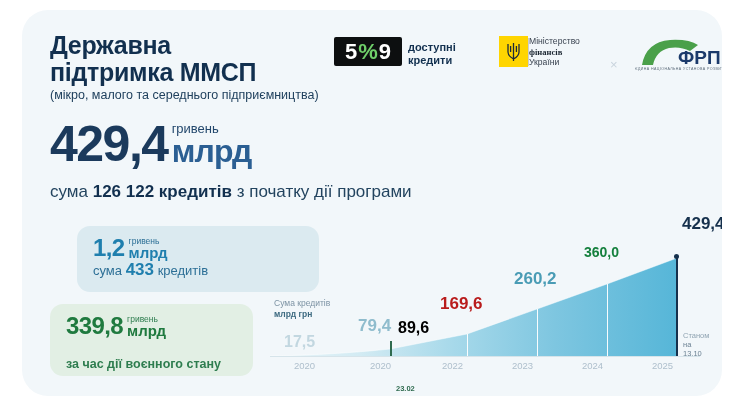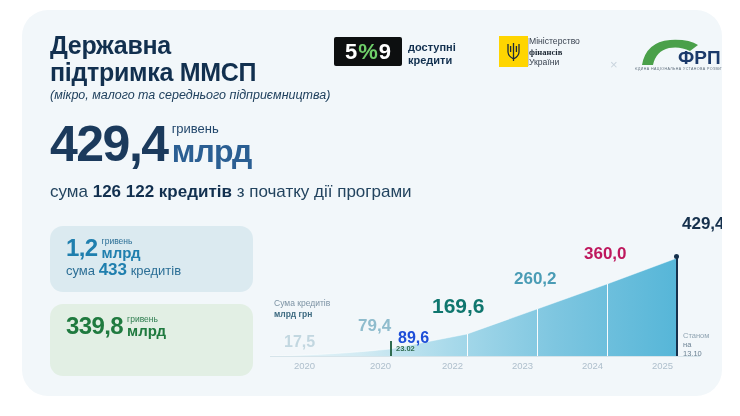--- a/index.html
+++ b/index.html
@@ -17,21 +17,21 @@
   }
 
   
   .head-title{
     position:absolute;left:28px;top:22px;
     font-size:25px;line-height:27px;font-weight:bold;
     color:#12304f;letter-spacing:-0.3px;
   }
   .head-sub{
     position:absolute;left:28px;top:78px;
-    font-size:12.5px;color:#20415e;font-weight:500;font-style:italic;
+    font-size:12.5px;color:#20415e;font-weight:500;
   }
 
   
   .badge579{
     position:absolute;left:312px;top:27px;
     width:68px;height:29px;background:#0d0f10;border-radius:2px;
     display:flex;align-items:center;justify-content:center;
   }
   .badge579 .n{font-size:22px;font-weight:bold;color:#ffffff;letter-spacing:0px;line-height:22px;}
   .badge579 .pc{font-size:22px;font-weight:bold;color:#6fcf6a;line-height:22px;padding:0 1px;}
@@ -68,21 +68,21 @@
   .hero-unit .u1{display:block;font-size:13px;color:#22476c;line-height:14px;margin-top:4px;font-weight:500;}
   .hero-unit .u2{display:block;font-size:32px;font-weight:bold;color:#2b5f93;line-height:30px;letter-spacing:-0.8px;}
   .hero-sub{
     position:absolute;left:28px;top:172px;
     font-size:17px;color:#23445f;
   }
   .hero-sub b{font-weight:bold;color:#12304f;}
 
   
   .card{position:absolute;left:28px;border-radius:13px;}
-  .card-blue{top:216px;width:203px;height:66px;background:#dbeaf0;}
+  .card-blue{top:216px;width:242px;height:66px;background:#dbeaf0;margin-left:27px;}
   .card-green{top:294px;width:203px;height:72px;background:#e2efe4;}
   .c-row1{position:absolute;left:16px;top:9px;}
   .c-num{font-size:24px;font-weight:bold;line-height:25px;letter-spacing:-0.6px;display:inline-block;vertical-align:top;}
   .c-unit{display:inline-block;vertical-align:top;margin-left:4px;}
   .c-unit .cu1{display:block;font-size:8.5px;line-height:9px;margin-top:2px;}
   .c-unit .cu2{display:block;font-size:15px;font-weight:bold;line-height:14px;}
   .c-row2{position:absolute;left:16px;font-size:13px;}
   .c-row2 b{font-size:17px;font-weight:bold;}
   .c-row3{position:absolute;left:16px;font-size:12.5px;font-weight:bold;}
   .blue-t{color:#1f7fae;}
@@ -97,21 +97,21 @@
     font-size:8.5px;line-height:10.5px;color:#7d93a4;
   }
   .chart-cap b{color:#3d6a80;}
   .axis-line{position:absolute;left:8px;top:150px;width:430px;height:1px;background:#d6e4ea;}
   .years{position:absolute;left:0;top:154px;width:444px;height:14px;}
   .year{position:absolute;font-size:9.5px;color:#aebfcc;}
   .vline{position:absolute;width:1.3px;background:#ffffff;opacity:.95;}
   .dlabel{position:absolute;font-weight:bold;white-space:nowrap;}
   .marker-line{position:absolute;width:2px;background:#2f6b4f;}
   .marker-tag{
-    position:absolute;font-size:7.5px;font-weight:bold;color:#2f6b4f;
+    position:absolute;font-size:7.5px;font-weight:bold;color:#2f6b4f;margin-top:40px;
   }
   .end-line{position:absolute;width:2px;background:#16314d;}
   .end-dot{position:absolute;width:5px;height:5px;border-radius:50%;background:#16314d;}
   .status-note{
     position:absolute;font-size:7.5px;line-height:9px;color:#90a4b2;
   }
   .status-note b{color:#6b8193;font-weight:normal;}
 </style>
 </head>
 <body>
@@ -171,20 +171,21 @@
     </div>
     <div class="c-row2 blue-t2" style="top:34px">
       <span>сума </span><b class="blue-t">433</b><span> кредитів</span>
     </div>
   </div>
 
   <div class="card card-green">
     <div class="c-row1">
       <span class="c-num green-t">339,8</span><span class="c-unit"><span class="cu1 green-t2">гривень</span><span class="cu2 green-t">млрд</span></span>
     </div>
+    <div class="c-row3 green-t2" style="top:53px">за час дії воєнного стану</div>
   </div>
 
   <div class="chart">
 
     <svg width="444" height="172" viewBox="0 0 444 172" style="position:absolute;left:0;top:0" aria-hidden="true">
       <defs>
         <linearGradient id="areaGrad" x1="0" y1="0" x2="1" y2="0">
           <stop offset="0%" stop-color="#eaf5f9"></stop>
           <stop offset="22%" stop-color="#d3ebf3"></stop>
           <stop offset="45%" stop-color="#a7d9ea"></stop>
@@ -207,27 +208,27 @@
     <div class="vline" style="left:345px;top:78px;height:72px"></div>
     <div class="vline" style="left:415px;top:52px;height:98px"></div>
 
     <div class="chart-cap">
       <span>Сума кредитів</span><br>
       <b>млрд грн</b>
     </div>
 
     <div class="dlabel" style="left:22px;top:127px;font-size:16px;color:#c2d7e0">17,5</div>
     <div class="dlabel" style="left:96px;top:110px;font-size:17px;color:#8fbccd">79,4</div>
-    <div class="dlabel" style="left:170px;top:88px;font-size:21px;color:#0f766e">169,6</div>
+    <div class="dlabel" style="left:178px;top:88px;font-size:17px;color:#b91c1c">169,6</div>
     <div class="dlabel" style="left:252px;top:63px;font-size:17px;color:#4a9cb5">260,2</div>
-    <div class="dlabel" style="left:322px;top:38px;font-size:17px;color:#be185d">360,0</div>
+    <div class="dlabel" style="left:322px;top:38px;font-size:14px;color:#15803d">360,0</div>
     <div class="dlabel" style="left:420px;top:8px;font-size:17px;color:#16314d">429,4</div>
 
     <div class="marker-line" style="left:128px;top:135px;height:15px"></div>
-    <div class="dlabel" style="left:136px;top:123px;font-size:16px;color:#1d4ed8">89,6</div>
+    <div class="dlabel" style="left:136px;top:113px;font-size:16px;color:#000000">89,6</div>
     <div class="marker-tag" style="left:134px;top:138px">23.02</div>
 
     <div class="end-line" style="left:414px;top:50px;height:100px"></div>
     <div class="end-dot" style="left:412px;top:48px"></div>
     <div class="status-note" style="left:421px;top:125px">
       <span>Станом</span><br>
       <b>на 13.10</b>
     </div>
 
     <div class="years">

